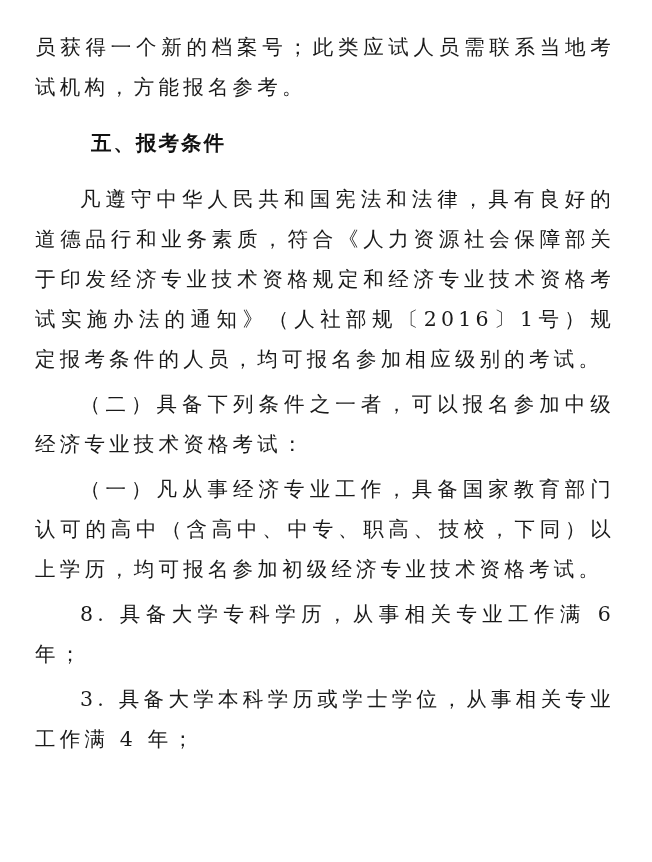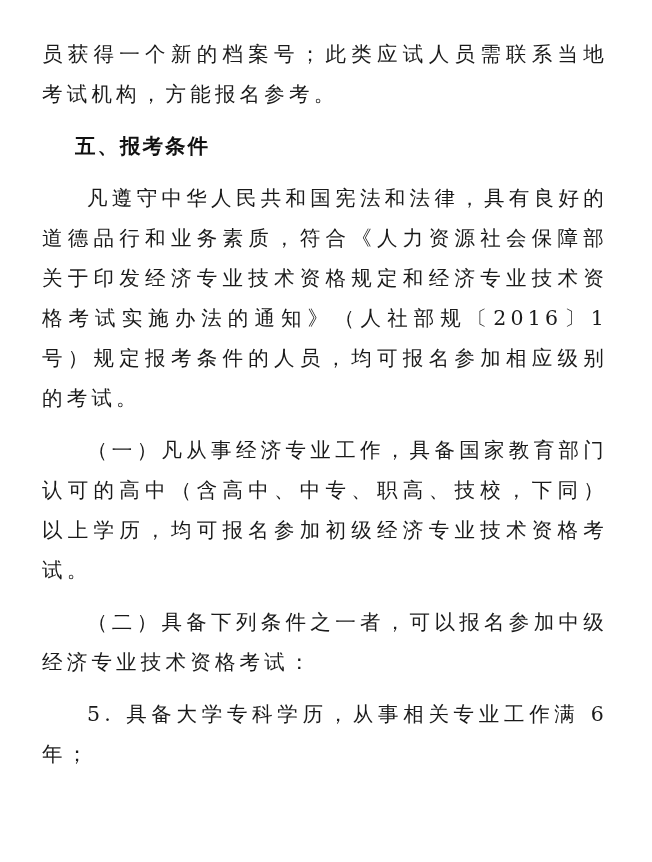--- a/index.html
+++ b/index.html
@@ -8,35 +8,36 @@
     position: relative;
     width: 652px; height: 862px;
     box-sizing: border-box;
     padding: 22px 32px 0 30px;
     font-family: "DejaVu Serif", "Liberation Serif", serif;
     color: #1a1a1a;
     font-size: 20.5px;
     line-height: 40px;
     letter-spacing: 4.2px;
   }
-  .p { margin: 12px; text-align: justify; text-align-last: left; }
+  .p { margin: 5px; text-align: justify; text-align-last: left; }
   .indent { text-indent: 45px; }
   .heading {
-    margin: 0;
+    margin: 16px;
     text-indent: 45px;
     font-family: "DejaVu Sans", "Liberation Sans", sans-serif;
     font-weight: bold;
     letter-spacing: 2px;
     color: #111111;
   }
 </style>
 </head>
 <body>
 
 <div class="page">
   <p class="p">员获得一个新的档案号；此类应试人员需联系当地考试机构，方能报名参考。</p>
   <p class="heading">五、报考条件</p>
   <p class="p indent">凡遵守中华人民共和国宪法和法律，具有良好的道德品行和业务素质，符合《人力资源社会保障部关于印发经济专业技术资格规定和经济专业技术资格考试实施办法的通知》（人社部规〔2016〕1号）规定报考条件的人员，均可报名参加相应级别的考试。</p>
+  <p class="p indent">（二）具备下列条件之一者，可以报名参加中级经济专业技术资格考试：</p>
   <p class="p indent">（一）凡从事经济专业工作，具备国家教育部门认可的高中（含高中、中专、职高、技校，下同）以上学历，均可报名参加初级经济专业技术资格考试。</p>
-  <p class="p indent">（二）具备下列条件之一者，可以报名参加中级经济专业技术资格考试：</p>
-  <p class="p indent">5. 具备大学专科学历，从事相关专业工作满 6 年；</p>
+  <p class="p indent">8. 具备大学专科学历，从事相关专业工作满 6 年；</p>
+  <p class="p indent">3. 具备大学本科学历或学士学位，从事相关专业工作满 4 年；</p>
 
 </div>
 
 </body></html>

